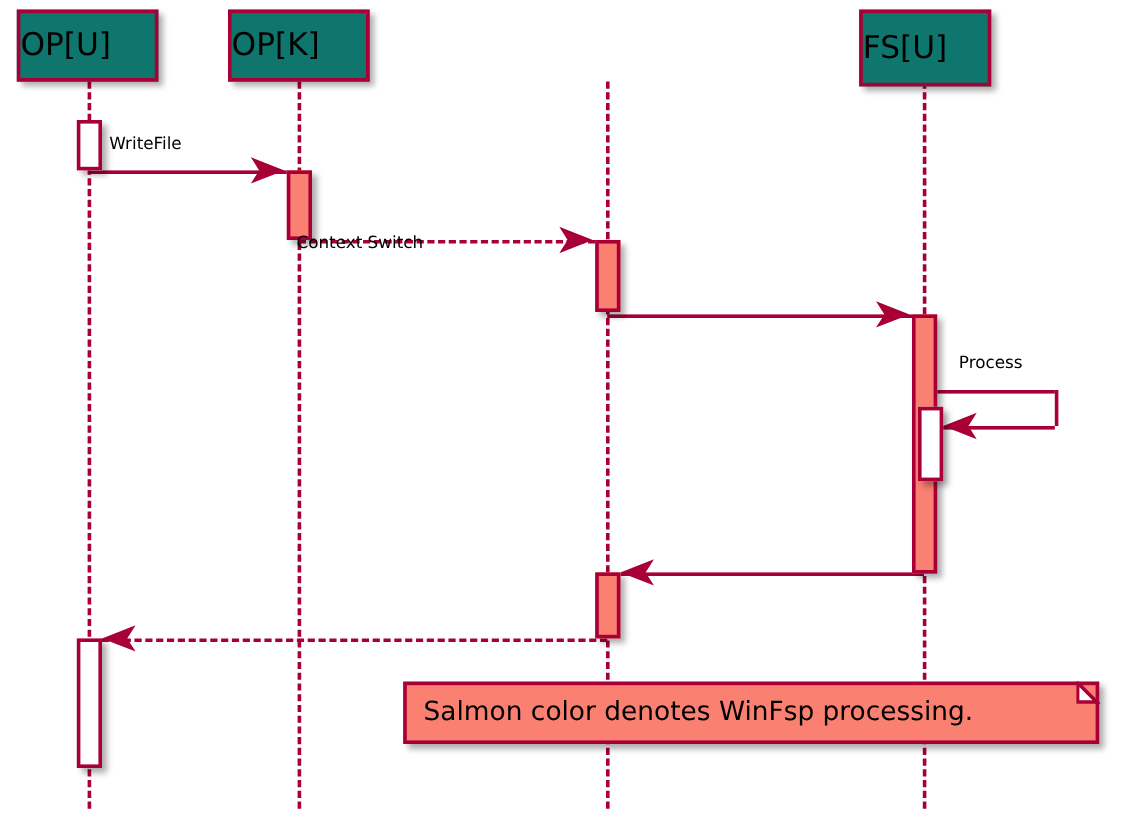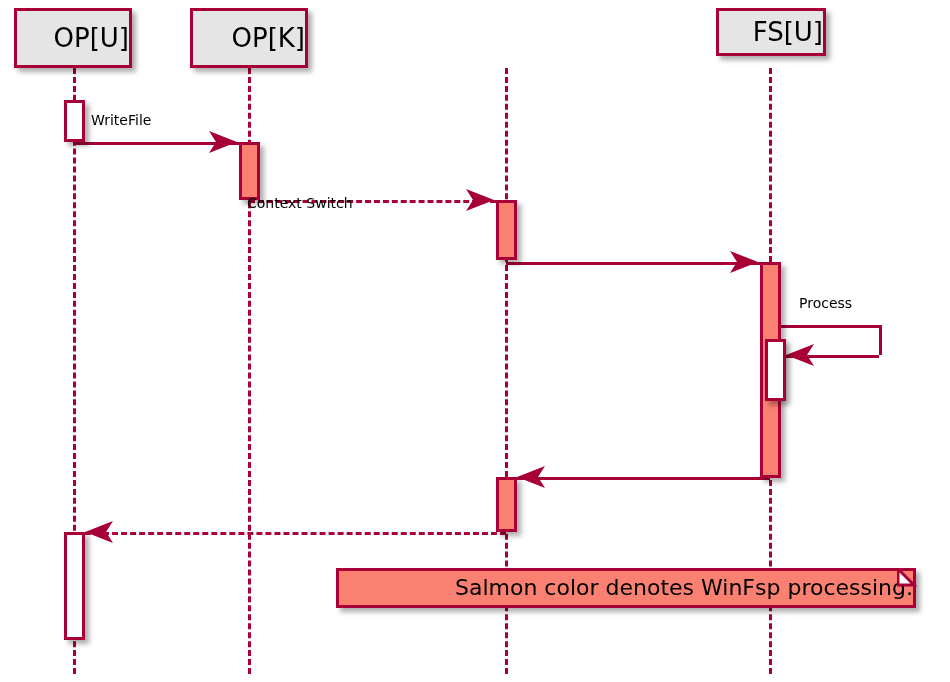--- a/index.html
+++ b/index.html
@@ -22,26 +22,26 @@
     position: absolute;
     left: 0;
     top: 0;
     width: 950px;
     height: 682px;
   }
   
   .participant {
     position: absolute;
     box-sizing: border-box;
-    background: #e5e5e5;
+    background: #0f766e;
     border: 3px solid #A80036;
     box-shadow: 4px 4px 5px rgba(0,0,0,0.32);
     display: flex;
     align-items: center;
-    justify-content: flex-end;
+    justify-content: flex-start;
     color: #000000;
     font-size: 26px;
     line-height: 1;
     letter-spacing: 0px;
   }
   
   .lifeline {
     position: absolute;
     width: 0;
     border-left: 3px dashed #A80036;
@@ -155,33 +155,33 @@
       <div class="activation white" style="left: 64px; top: 532px; width: 21px; height: 108px;"></div>
     </div>
 
   <div class="layer" id="participants-layer">
       <div class="participant" style="left: 14px; top: 8px; width: 118px; height: 60px;">
         <span>OP[U]</span>
       </div>
       <div class="participant" style="left: 190px; top: 8px; width: 118px; height: 60px;">
         <span>OP[K]</span>
       </div>
-      <div class="participant" style="left: 716px; top: 8px; width: 110px; height: 48px;">
+      <div class="participant" style="left: 716px; top: 8px; width: 110px; height: 64px;">
         <span>FS[U]</span>
       </div>
     </div>
 
   <div class="layer" id="labels-layer">
       <div class="msg-label" style="left: 91px; top: 113px;">WriteFile</div>
       <div class="msg-label" style="left: 247px; top: 171px; margin-top: 25px;">Context Switch</div>
       <div class="msg-label" style="left: 799px; top: 296px;">Process</div>
     </div>
 
   <div class="layer" id="notes-layer">
-      <div class="note" style="left: 336px; top: 568px; width: 580px; height: 40px; justify-content: flex-end;">
+      <div class="note" style="left: 336px; top: 568px; width: 580px; height: 52px;">
         <span>Salmon color denotes WinFsp processing.</span>
       </div>
       <div class="note-fold" style="left: 897px; top: 568px;"><svg width="20" height="20" viewBox="0 0 20 20">
           <path d="M 1 1 L 1 17 L 17 17 Z" fill="#FFFFFF" stroke="#A80036" stroke-width="3"></path>
         </svg></div>
     </div>
 
 </div>
 
 </body></html>

